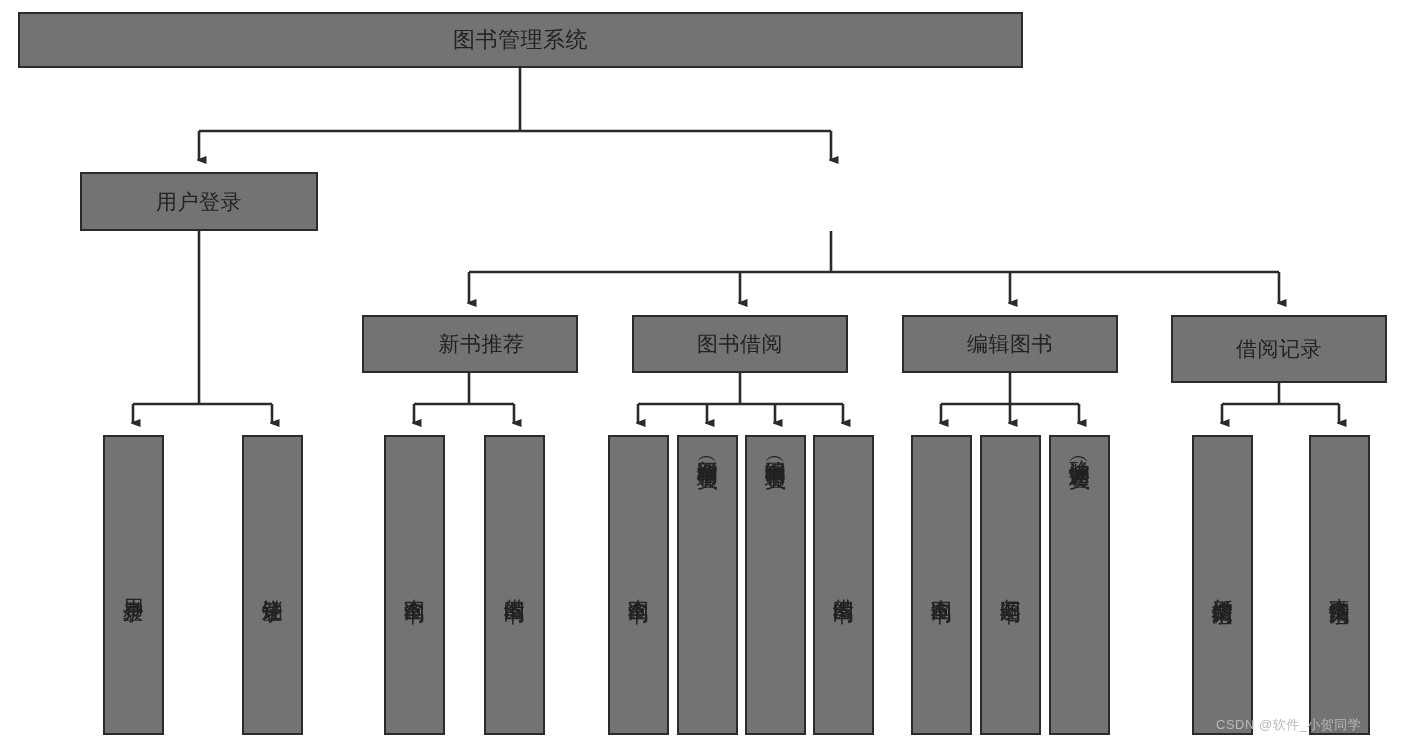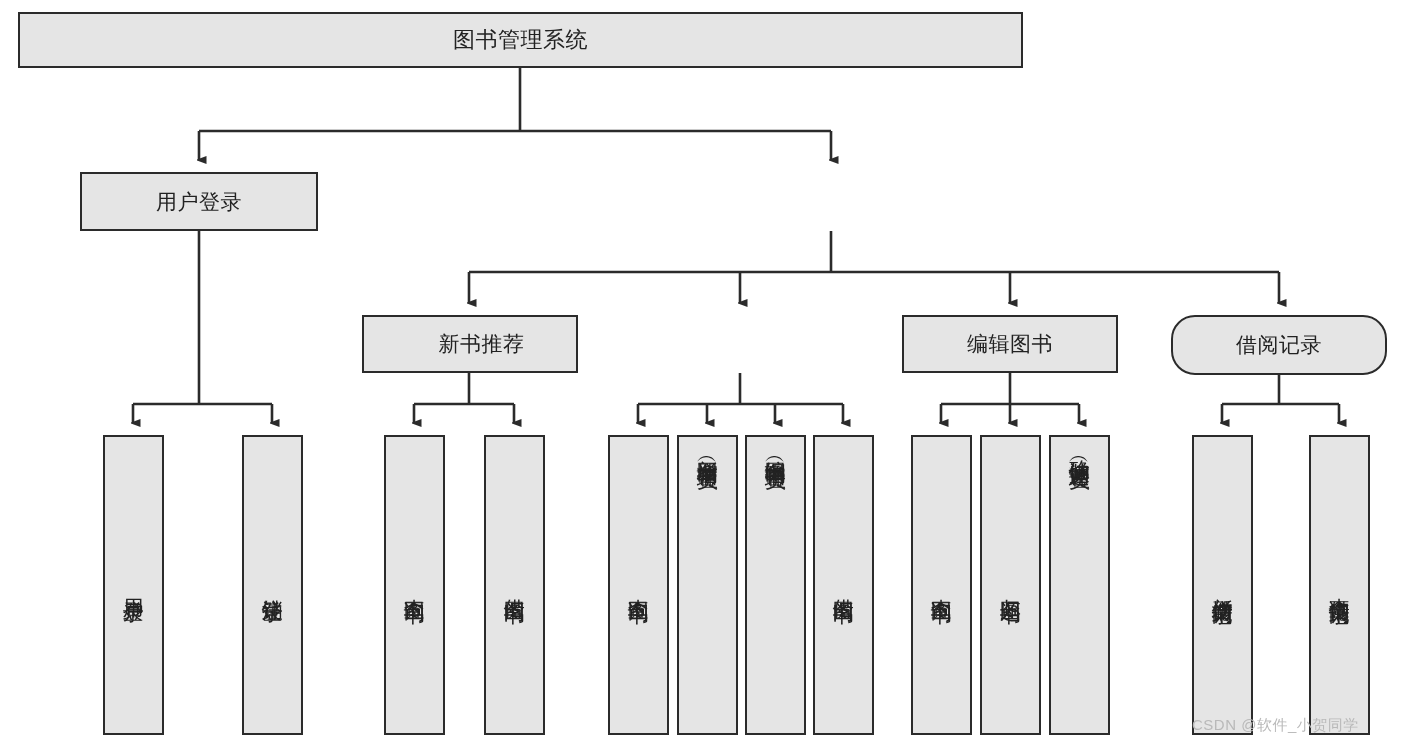--- a/index.html
+++ b/index.html
@@ -21,21 +21,21 @@
     position: absolute;
     left: 0;
     top: 0;
     width: 1405px;
     height: 747px;
     pointer-events: none;
   }
   .node {
     position: absolute;
     box-sizing: border-box;
-    background: #e5e5e5;
+    background: #737373;
     border: 2.5px solid #2b2b2b;
     display: flex;
     align-items: center;
     justify-content: center;
     color: #222222;
   }
   .node .label {
     display: block;
     text-align: center;
     line-height: 1.12;
@@ -58,24 +58,25 @@
   }
   .node.vert.topalign {
     align-items: flex-start;
     padding-top: 6px;
   }
   .node.root .label {
     font-size: 22px;
   }
   .watermark {
     position: absolute;
-    font-size: 15px;
+    font-size: 13px;
     color: #b9b9b9;
     white-space: nowrap;
     letter-spacing: 0.5px;
+    padding-left: 24px;
   }
 </style>
 </head>
 <body>
 
 <div id="canvas">
 
   <svg class="wires" viewBox="0 0 1405 747" xmlns="http://www.w3.org/2000/svg">
     <defs>
       <marker id="arw" markerWidth="10" markerHeight="10" refX="4" refY="7.5" orient="auto" markerUnits="userSpaceOnUse">
@@ -132,26 +133,29 @@
 
   <div class="node horiz" style="left:80px; top:172px; width:238px; height:59px;">
     <span class="label">用户登录</span>
   </div>
 
 
   <div class="node horiz" style="left:362px; top:315px; width:216px; height:58px;padding-left:23px;">
     <span class="label">新书推荐</span>
   </div>
 
+  <div class="node horiz" style="left:632px; top:315px; width:216px; height:58px;">
+    <span class="label">图书借阅</span>
+  </div>
 
   <div class="node horiz" style="left:902px; top:315px; width:216px; height:58px;">
     <span class="label">编辑图书</span>
   </div>
 
-  <div class="node horiz" style="left:1171px; top:315px; width:216px; height:60px;border-radius:24px;">
+  <div class="node horiz" style="left:1171px; top:315px; width:216px; height:68px;">
     <span class="label">借阅记录</span>
   </div>
 
   <div class="node vert" style="left:103px; top:435px; width:61px; height:300px;">
     <span class="label">用户登录</span>
   </div>
 
   <div class="node vert" style="left:242px; top:435px; width:61px; height:300px;">
     <span class="label">注销登录</span>
   </div>

